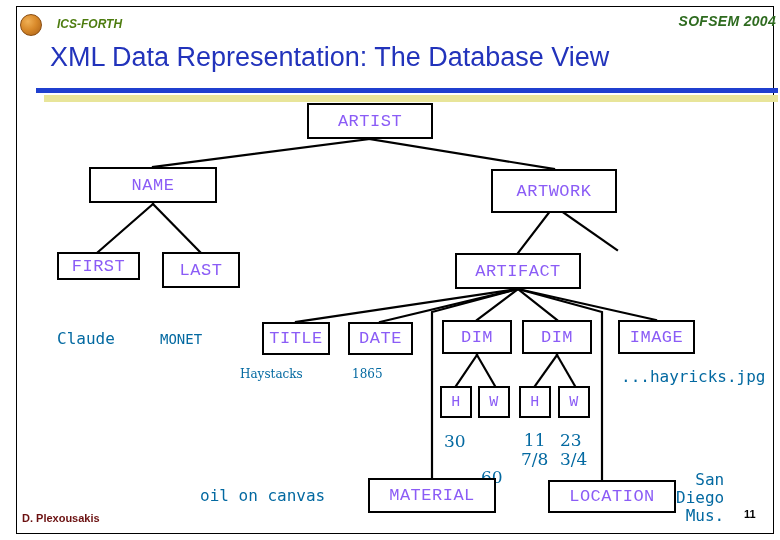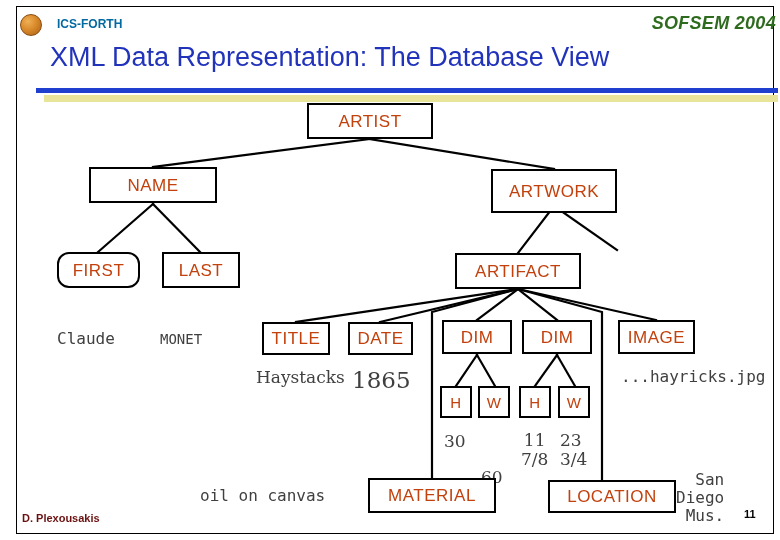--- a/index.html
+++ b/index.html
@@ -36,29 +36,30 @@
     border-radius: 50%;
     background: radial-gradient(circle at 35% 32%, #f0b055 0%, #d98a2b 45%, #a85f16 100%);
     border: 1px solid #8a4d11;
     box-sizing: border-box;
   }
   #org-name {
     position: absolute;
     left: 57px;
     top: 17px;
     font-size: 12px;
-    font-weight: bold;
-    color: #0369a1;
+    font-style: italic;
+    font-weight: bold;
+    color: #4d7c0f;
     letter-spacing: 0px;
   }
   #conf-name {
     position: absolute;
     right: 4px;
     top: 13px;
-    font-size: 18px;
+    font-size: 14px;
     font-style: italic;
     font-weight: bold;
     color: #2e6b1f;
     letter-spacing: .3px;
   }
   #slide-title {
     position: absolute;
     left: 50px;
     top: 42px;
     width: 700px;
@@ -112,36 +113,36 @@
     left: 0;
     top: 0;
     width: 780px;
     height: 540px;
   }
   .node {
     position: absolute;
     border: 2px solid #000000;
     background: #ffffff;
     box-sizing: border-box;
-    font-family: Liberation Sans, sans-serif;
-    color: #c2410c;
+    font-family: Liberation Mono, monospace;
+    color: #8b5cf6;
     font-size: 17px;
     display: flex;
     align-items: center;
     justify-content: center;
     letter-spacing: 0.5px;
     line-height: 1;
   }
   .node.small {
     font-size: 15px;
   }
   .leafval {
     position: absolute;
     font-family: "DejaVu Sans Mono", "Liberation Mono", monospace;
-    color: #404040;
+    color: #0369a1;
     font-size: 16px;
     white-space: pre;
     line-height: 1.12;
   }
   .leafval.serif {
     font-family: "DejaVu Serif", "Liberation Serif", serif;
   }
 </style>
 </head>
 <body>
@@ -187,35 +188,35 @@
         <path d="M 557 355 L 535 386"></path>
         <path d="M 557 355 L 575 386"></path>
       </g>
     </svg>
 
     <div class="node" style="left:307px; top:103px; width:126px; height:36px;">ARTIST</div>
 
     <div class="node" style="left:89px; top:167px; width:128px; height:36px;">NAME</div>
     <div class="node" style="left:491px; top:169px; width:126px; height:44px;">ARTWORK</div>
 
-    <div class="node" style="left:57px; top:252px; width:83px; height:36px;border-radius:12px;">FIRST</div>
+    <div class="node" style="left:57px; top:252px; width:83px; height:28px;">FIRST</div>
     <div class="node" style="left:162px; top:252px; width:78px; height:36px;">LAST</div>
     <div class="node" style="left:455px; top:253px; width:126px; height:36px;">ARTIFACT</div>
 
     <div class="leafval" style="left:57px; top:330px;">Claude</div>
     <div class="leafval" style="left:160px; top:332px; font-size:14px;">MONET</div>
 
     <div class="node" style="left:262px; top:322px; width:68px; height:33px;">TITLE</div>
     <div class="node" style="left:348px; top:322px; width:65px; height:33px;">DATE</div>
     <div class="node" style="left:442px; top:320px; width:70px; height:34px;">DIM</div>
     <div class="node" style="left:522px; top:320px; width:70px; height:34px;">DIM</div>
     <div class="node" style="left:618px; top:320px; width:77px; height:34px;">IMAGE</div>
 
-    <div class="leafval serif" style="left:256px; top:368px; font-size:17px;">Haystacks</div>
-    <div class="leafval serif" style="left:352px; top:368px; font-size:23px;">1865</div>
+    <div class="leafval serif" style="left:240px; top:368px; font-size:12px;">Haystacks</div>
+    <div class="leafval serif" style="left:352px; top:368px; font-size:12px;">1865</div>
     <div class="leafval" style="left:621px; top:368px; font-size:16px;">...hayricks.jpg</div>
 
     <div class="node small" style="left:440px; top:386px; width:32px; height:32px;">H</div>
     <div class="node small" style="left:478px; top:386px; width:32px; height:32px;">W</div>
     <div class="node small" style="left:519px; top:386px; width:32px; height:32px;">H</div>
     <div class="node small" style="left:558px; top:386px; width:32px; height:32px;">W</div>
 
     <div class="leafval serif" style="left:444px; top:432px; font-size:17px;">30</div>
     <div class="leafval serif" style="left:481px; top:432px; font-size:17px;margin-top:36px;">60</div>
     <div class="leafval serif" style="left:521px; top:431px; font-size:17px; text-align:center;">11

